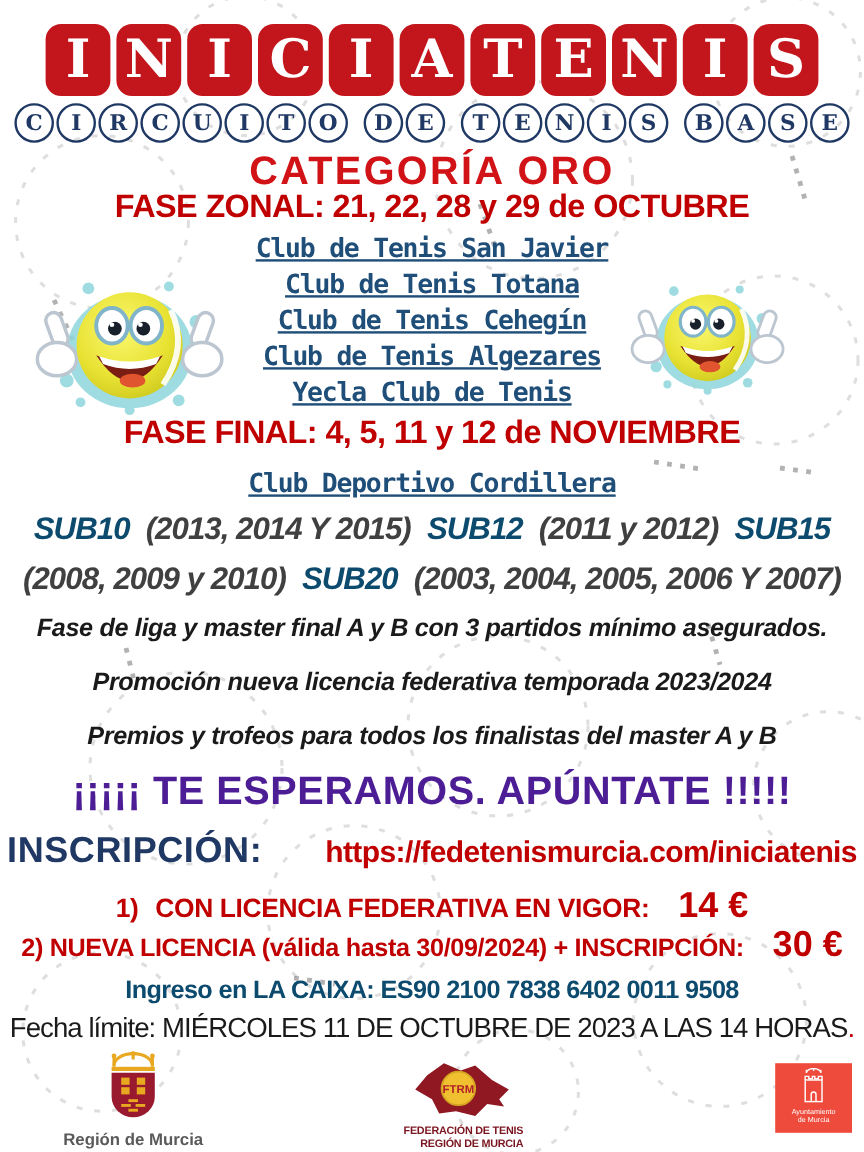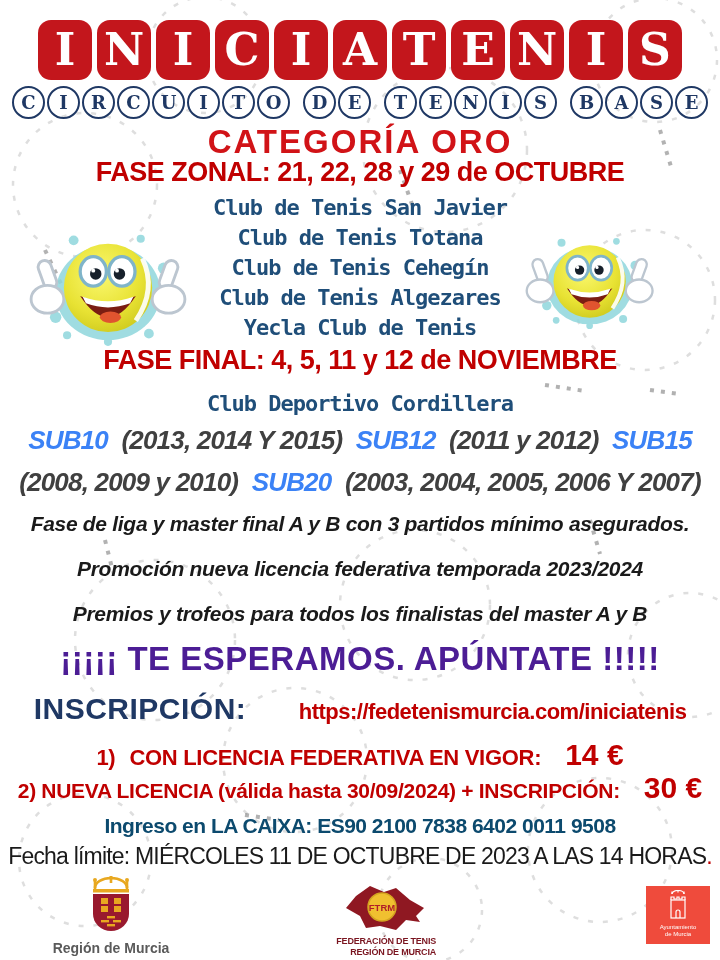--- a/index.html
+++ b/index.html
@@ -28,36 +28,36 @@
     border:2.5px solid #1F3864;color:#1F3864;
     font-weight:bold;font-size:18px;font-family:"DejaVu Serif",serif;
   }
   .category{top:123px;color:#D11317;font-weight:900;font-size:33px;letter-spacing:2px;}
   .fase{color:#C00000;font-weight:bold;font-size:27px;letter-spacing:-0.5px;}
   .fase-zonal{top:157px;}
   .fase-final{top:345px;}
   .clubs{top:193px;}
   .club,.cordillera{
     font-family:"DejaVu Sans Mono",monospace;font-weight:bold;
-    color:#1F4E79;font-size:22px;line-height:30px;letter-spacing:-1px;
+    color:#1F4E79;font-size:22px;line-height:30px;letter-spacing:-1px;text-decoration:underline;
   }
   .cordillera{top:389px;}
   .subs{top:419px;font-style:italic;font-weight:bold;letter-spacing:-0.8px;}
   .sub-line{font-size:26px;line-height:42px;white-space:nowrap;}
-  .sub-name{color:#3b82f6;margin:4px 7px;}
+  .sub-name{color:#0c4a6e;margin:4px 7px;}
   .sub-years{color:#404040;}
   .info-lines{top:512px;}
   .info-line{
     color:#1A1A1A;font-weight:bold;font-style:italic;
     font-size:21px;line-height:24px;margin-bottom:21px;letter-spacing:-0.3px;
   }
   .cta{top:640px;color:#4c1d95;font-weight:700;font-size:33px;letter-spacing:0.5px;}
   .inscription{top:692px;white-space:nowrap;}
   .inscription-label{color:#1F3864;font-weight:900;font-size:30px;letter-spacing:0.5px;}
-  .inscription-url{color:#C00000;font-weight:bold;font-size:22px;letter-spacing:-0.5px;cursor:pointer;margin-left:48px;}
+  .inscription-url{color:#C00000;font-weight:bold;font-size:25px;letter-spacing:-0.5px;cursor:pointer;margin-left:48px;}
   .price{color:#C00000;font-weight:bold;letter-spacing:-0.3px;}
   .price1{top:738px;font-size:22px;}
   .price2{top:771px;font-size:21px;}
   .price-num{font-size:30px;margin-left:24px;letter-spacing:0;}
   .price-prefix{margin-right:14px;}
   .payment{top:814px;color:#0c4a6e;font-weight:bold;font-size:21px;letter-spacing:-0.5px;}
   .deadline{top:843px;color:#1A1A1A;font-weight:normal;font-size:23px;letter-spacing:-0.8px;}
   .deadline-dot{color:#C00000;}
 
   .smiley{position:absolute;width:180px;height:150px;}

